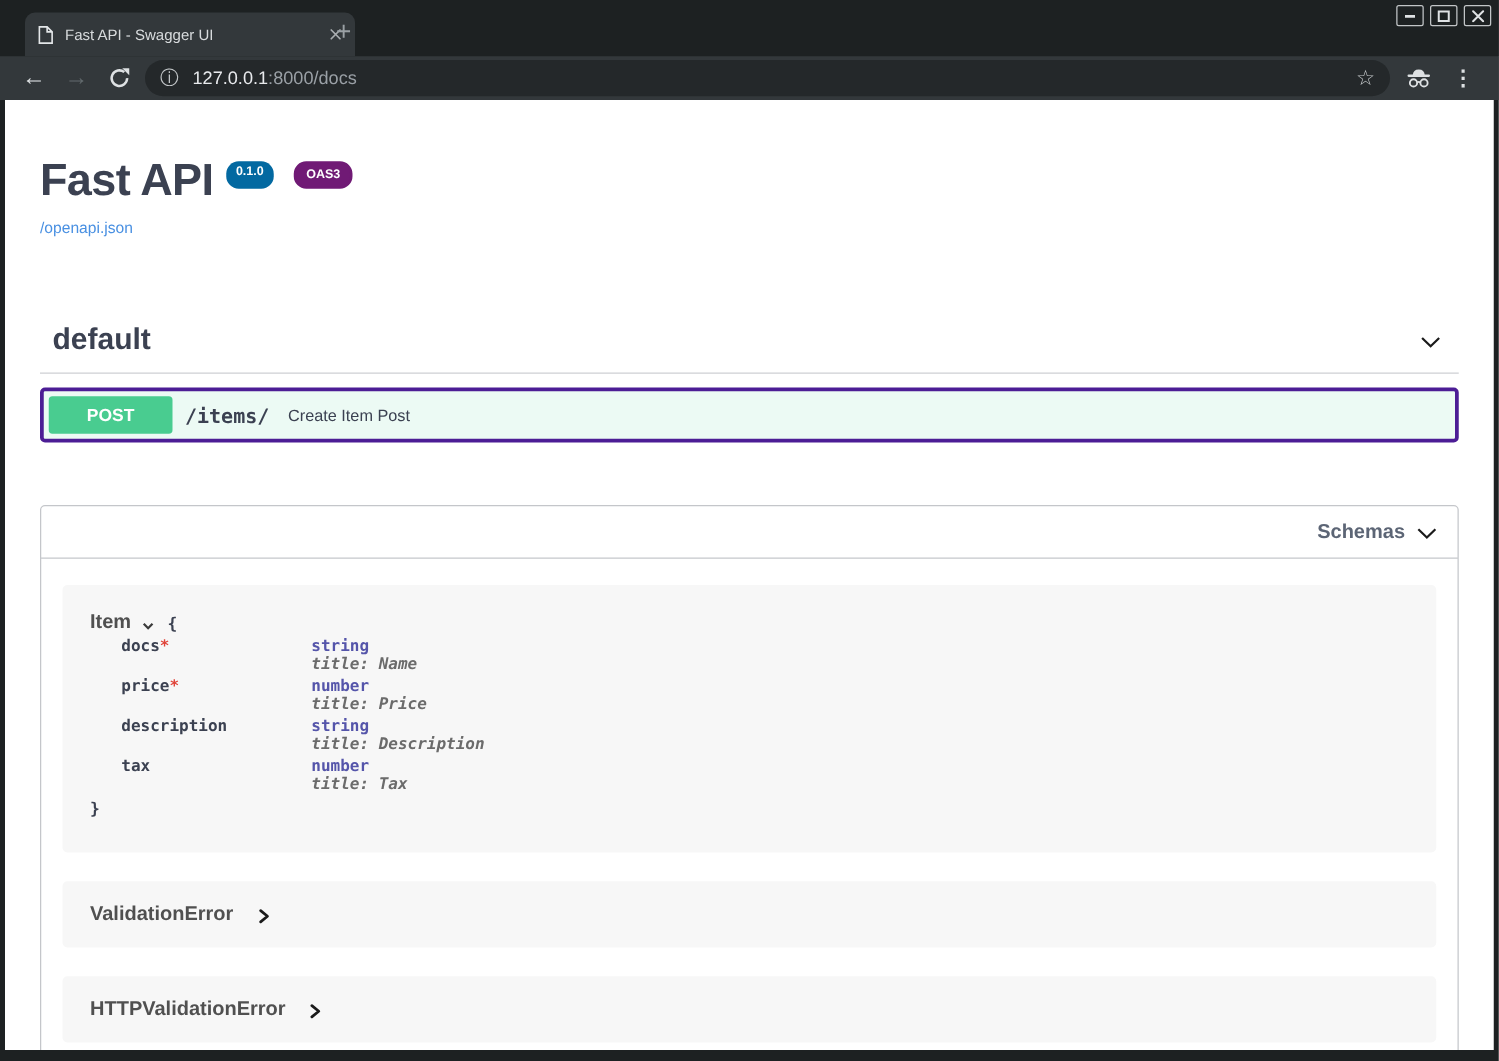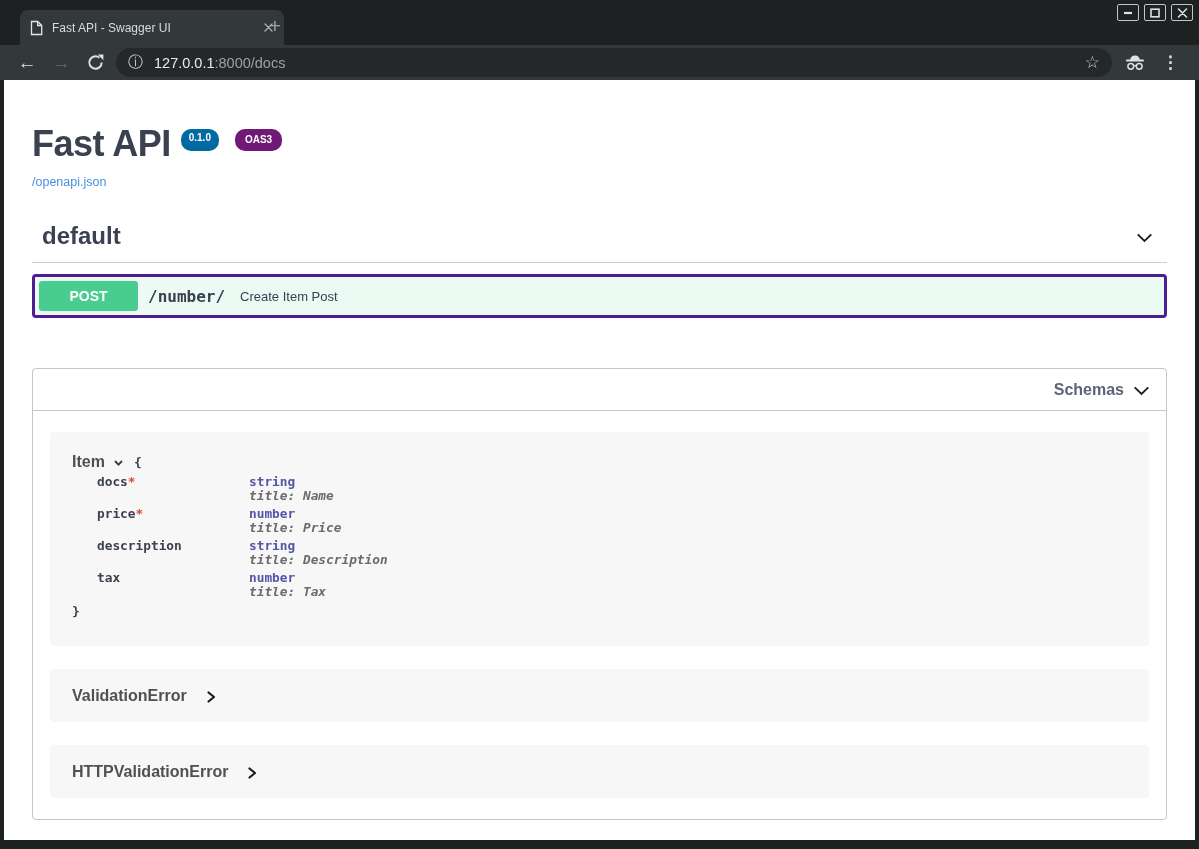--- a/index.html
+++ b/index.html
@@ -50,21 +50,21 @@
   .swagger { padding:0 28px; }
   .info { padding-top:46px; }
   .title-row { display:flex; align-items:flex-start; }
   .page-title { font-size:36px; font-weight:700; color:#3b4151; line-height:1; letter-spacing:-.5px; }
   .badges { display:flex; margin-left:10px; margin-top:3px; }
   .badge { font-size:10px; font-weight:700; color:#fff; padding:3px 8px; border-radius:10px; line-height:1.2; }
   .badge-version { background:#0369a1; }
   .badge-oas { background:#701a75; margin-left:16px; border:2px solid #701a75; }
   .spec-link { display:inline-block; margin-top:13px; font-size:12.5px; color:#4990e2; text-decoration:none; cursor:pointer; }
 
-  .tag-section { margin-top:32px; }
+  .tag-section { margin-top:67px; }
   .tag-header {
     display:flex; align-items:center; justify-content:space-between;
     padding:0 12px 12px 10px; border-bottom:1px solid rgba(59,65,81,.25); cursor:pointer;
   }
   .tag-name { font-size:24px; font-weight:700; color:#3b4151; }
 
   .opblock {
     margin-top:11px; border:3px solid #4c1d95; background:rgba(73,204,144,.1);
     border-radius:4px; display:flex; align-items:center; padding:4px; cursor:pointer;
   }
@@ -78,21 +78,21 @@
   .models { margin-top:50px; border:1px solid rgba(59,65,81,.3); border-radius:4px; }
   .models-header {
     display:flex; align-items:center; justify-content:flex-end;
     padding:9px 14px 9px 12px; border-bottom:1px solid rgba(59,65,81,.3); cursor:pointer;
   }
   .models-title { font-size:16px; font-weight:700; color:#5c6575; }
   .models-body { padding:21px 17px; }
 
   .model-box { background:#f7f7f7; border-radius:4px; }
   .model-expanded { padding:21px 20px 27px 22px; }
-  .model-title-row { display:flex; align-items:center; cursor:pointer; }
+  .model-title-row { display:flex; align-items:flex-end; cursor:pointer; }
   .model-name { font-size:16px; font-weight:700; color:#505050; }
   .model-chevron { margin:2px 0 0 7px; display:flex; }
   .brace { font-family:"DejaVu Sans Mono", monospace; font-weight:700; font-size:13px; color:#3b4151; }
   .brace-open { margin-left:9px; }
   .brace-close { margin-top:5px; }
   .prop-row { display:flex; margin-top:4px; font-family:"DejaVu Sans Mono", monospace; font-size:12.8px; line-height:14px; }
   .prop-name { margin-left:25px; width:152px; font-weight:700; color:#3b4151; }
   .prop-star { color:#e0443a; }
   .prop-type { color:#5555aa; font-weight:700; }
   .prop-title { font-style:italic; color:#6b6b6b; font-weight:700; }
@@ -186,21 +186,21 @@
       <div class="tag-header">
         <span class="tag-name">default</span>
         <span class="model-chevron">
           <svg width="21" height="21" viewBox="0 0 20 20">
               <path d="M3.5 7 L10 13.3 L16.5 7" fill="none" stroke="#1b1b1b" stroke-width="1.7"></path>
             </svg>
         </span>
       </div>
       <div class="opblock">
         <span class="method-badge">POST</span>
-        <span class="op-path">/number/</span>
+        <span class="op-path">/items/</span>
         <span class="op-summary">Create Item Post</span>
       </div>
     </div>
 
     <div class="models">
       <div class="models-header">
         <span class="models-title">Schemas</span>
         <span class="model-chevron">
           <svg width="21" height="21" viewBox="0 0 20 20">
               <path d="M3.5 7 L10 13.3 L16.5 7" fill="none" stroke="#1b1b1b" stroke-width="1.7"></path>

